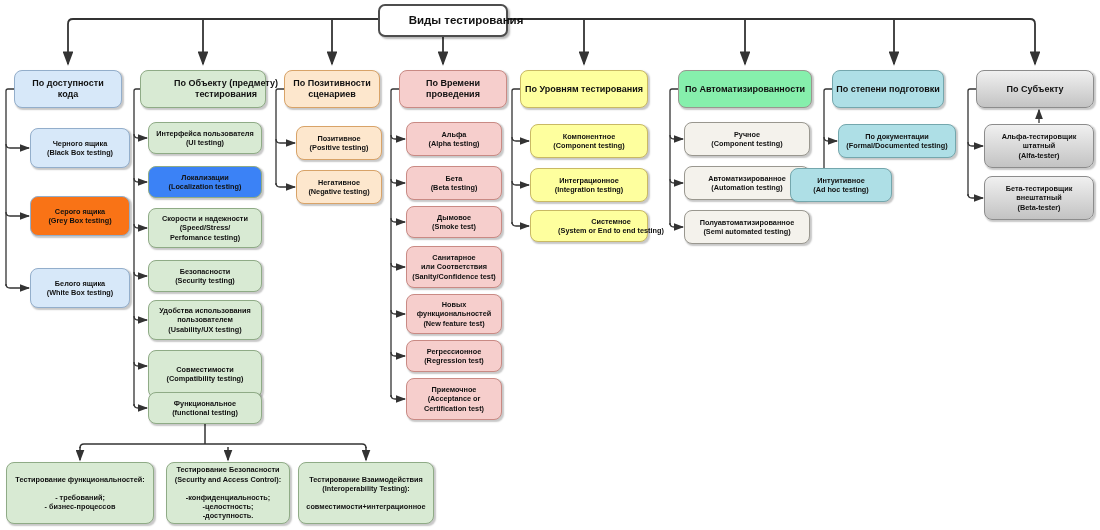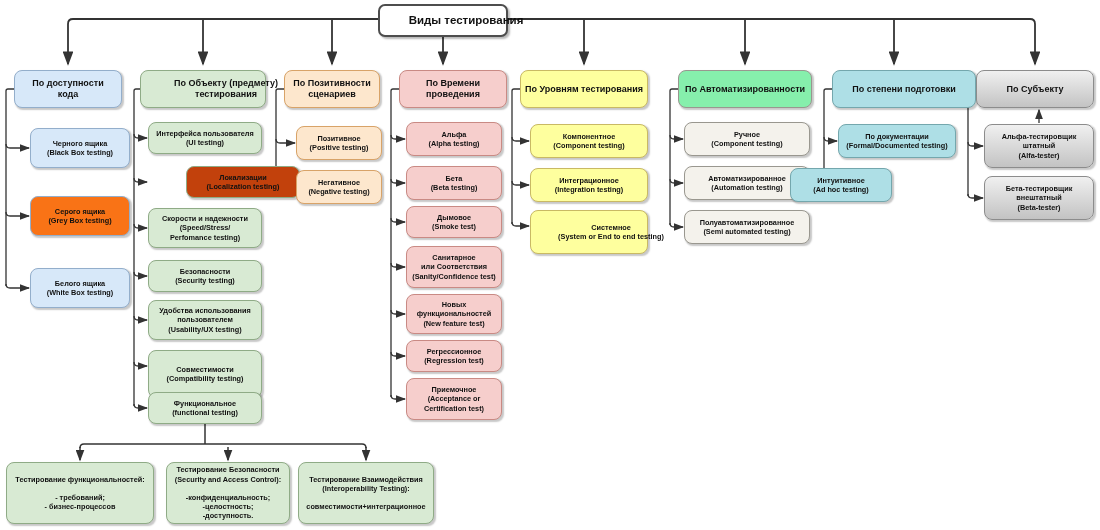--- a/index.html
+++ b/index.html
@@ -115,21 +115,21 @@
         <div class="ln">(White Box testing)</div>
       </div>
       <div class="node hd" style="left: 140px; top: 70px; width: 126px; height: 38px; border: 1px solid rgb(143, 171, 134); background: rgb(216, 234, 211); padding-left: 46px;">
         <div class="ln">По Объекту (предмету)</div>
         <div class="ln">тестирования</div>
       </div>
       <div class="node ch" style="left: 148px; top: 122px; width: 114px; height: 32px; border: 1px solid rgb(143, 171, 134); background: rgb(216, 234, 211);">
         <div class="ln">Интерфейса пользователя</div>
         <div class="ln">(UI testing)</div>
       </div>
-      <div class="node ch" style="left: 148px; top: 166px; width: 114px; height: 32px; border: 1px solid rgb(143, 171, 134); background: #c2410c; margin-left: 38px;">
+      <div class="node ch" style="left: 148px; top: 166px; width: 114px; height: 32px; border: 1px solid rgb(143, 171, 134); background: #3b82f6;">
         <div class="ln">Локализации</div>
         <div class="ln">(Localization testing)</div>
       </div>
       <div class="node ch" style="left: 148px; top: 208px; width: 114px; height: 40px; border: 1px solid rgb(143, 171, 134); background: rgb(216, 234, 211);">
         <div class="ln">Скорости и надежности</div>
         <div class="ln">(Speed/Stress/</div>
         <div class="ln">Perfomance testing)</div>
       </div>
       <div class="node ch" style="left: 148px; top: 260px; width: 114px; height: 32px; border: 1px solid rgb(143, 171, 134); background: rgb(216, 234, 211);">
         <div class="ln">Безопасности</div>
@@ -199,40 +199,40 @@
         <div class="ln">По Уровням тестирования</div>
       </div>
       <div class="node ch" style="left: 530px; top: 124px; width: 118px; height: 34px; border: 1px solid rgb(201, 185, 100); background: rgb(254, 255, 158);">
         <div class="ln">Компонентное</div>
         <div class="ln">(Component testing)</div>
       </div>
       <div class="node ch" style="left: 530px; top: 168px; width: 118px; height: 34px; border: 1px solid rgb(201, 185, 100); background: rgb(254, 255, 158);">
         <div class="ln">Интеграционное</div>
         <div class="ln">(Integration testing)</div>
       </div>
-      <div class="node ch" style="left: 530px; top: 210px; width: 118px; height: 44px; border: 1px solid rgb(201, 185, 100); background: rgb(254, 255, 158); padding-left: 44px;">
+      <div class="node ch" style="left: 530px; top: 210px; width: 118px; height: 32px; border: 1px solid rgb(201, 185, 100); background: rgb(254, 255, 158); padding-left: 44px;">
         <div class="ln">Системное</div>
         <div class="ln">(System or End to end testing)</div>
       </div>
       <div class="node hd" style="left: 678px; top: 70px; width: 134px; height: 38px; border: 1px solid rgb(153, 151, 143); background: #86efac;">
         <div class="ln">По Автоматизированности</div>
       </div>
       <div class="node ch" style="left: 684px; top: 122px; width: 126px; height: 34px; border: 1px solid rgb(153, 151, 143); background: rgb(244, 242, 236);">
         <div class="ln">Ручное</div>
         <div class="ln">(Component testing)</div>
       </div>
       <div class="node ch" style="left: 684px; top: 166px; width: 126px; height: 34px; border: 1px solid rgb(153, 151, 143); background: rgb(244, 242, 236);">
         <div class="ln">Автоматизированное</div>
         <div class="ln">(Automation testing)</div>
       </div>
       <div class="node ch" style="left: 684px; top: 210px; width: 126px; height: 34px; border: 1px solid rgb(153, 151, 143); background: rgb(244, 242, 236);">
         <div class="ln">Полуавтоматизированное</div>
         <div class="ln">(Semi automated testing)</div>
       </div>
-      <div class="node hd" style="left: 832px; top: 70px; width: 144px; height: 38px; border: 1px solid rgb(116, 167, 173); background: rgb(174, 223, 230);">
+      <div class="node hd" style="left: 832px; top: 70px; width: 112px; height: 38px; border: 1px solid rgb(116, 167, 173); background: rgb(174, 223, 230);">
         <div class="ln">По степени подготовки</div>
       </div>
       <div class="node ch" style="left: 838px; top: 124px; width: 118px; height: 34px; border: 1px solid rgb(116, 167, 173); background: rgb(174, 223, 230);">
         <div class="ln">По документации</div>
         <div class="ln">(Formal/Documented testing)</div>
       </div>
       <div class="node ch" style="left: 790px; top: 168px; width: 102px; height: 34px; border: 1px solid rgb(116, 167, 173); background: rgb(174, 223, 230);">
         <div class="ln">Интуитивное</div>
         <div class="ln">(Ad hoc testing)</div>
       </div>

